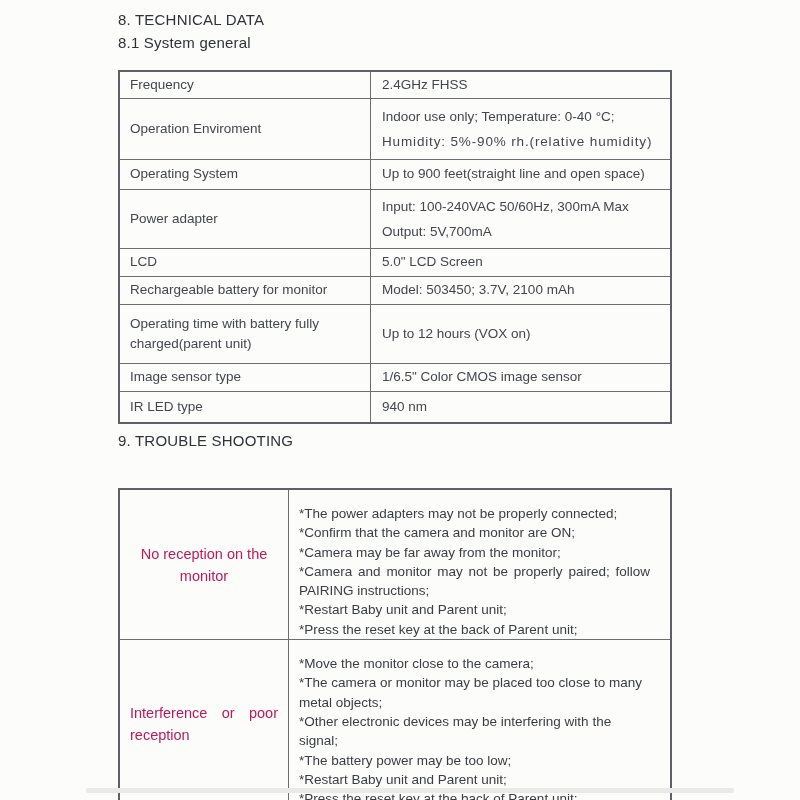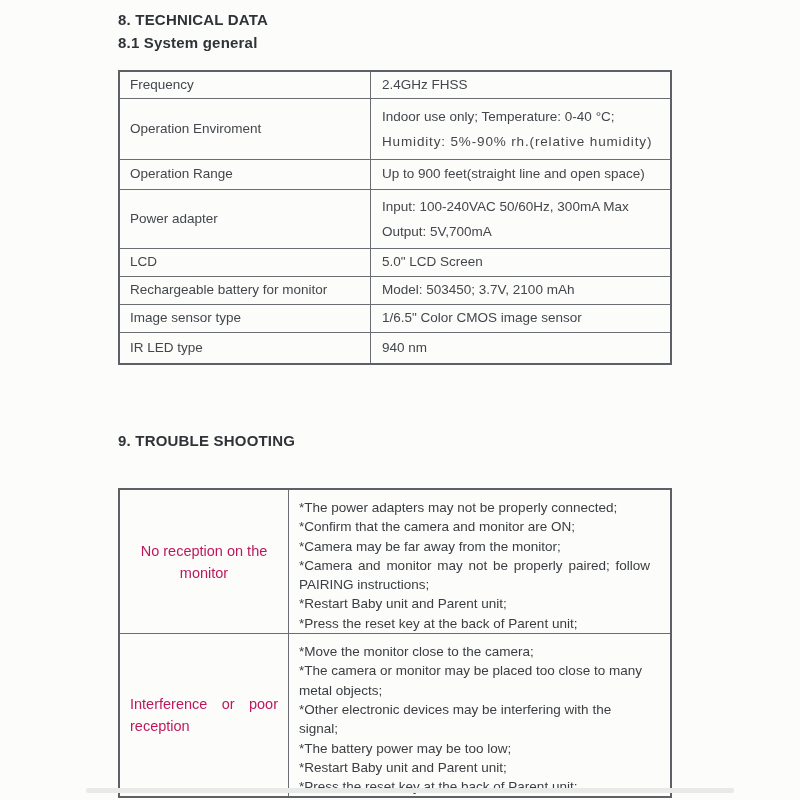--- a/index.html
+++ b/index.html
@@ -2,42 +2,42 @@
 <html><head>
 <meta charset="utf-8">
 <style>
   html,body{margin:0;padding:0;background:#ffffff;}
   .sheet{
     position:relative;width:800px;height:800px;overflow:hidden;
     background:#fcfcfb;
     font-family:"Liberation Sans", sans-serif;
     color:#3e4246;
   }
-  .h{position:absolute;left:118px;margin:0;font-weight:bold;color:#2f3337;
+  .h{position:absolute;left:118px;margin:0;font-weight:normal;color:#2f3337;
      font-size:15px;letter-spacing:0.2px;text-align:center;}
   .h8{top:11px;}
   .h81{top:34px;}
   .h9{top:432px;}
 
   table{border-collapse:collapse;table-layout:fixed;}
   .t1{position:absolute;left:118px;top:70px;width:554px;border:2px solid #5d6165;}
   .t1 td{border:1.5px solid #6a6e72;vertical-align:middle;padding:0;
          font-size:13.5px;color:#43474c;}
   .t1 .lbl{width:234px;padding:2px 6px 2px 10px;line-height:20px;}
   .t1 .val{padding:2px 6px 2px 11px;line-height:20px;}
   .t1 .val .ln{line-height:25px;white-space:nowrap;}
   .t1 .wide{letter-spacing:0.85px;}
 
   .t2{position:absolute;left:118px;top:488px;width:554px;border:2px solid #5d6165;}
   .t2 td{border:1.5px solid #6a6e72;}
   .t2 .prob{width:148px;vertical-align:middle;padding:0 10px;
             font-size:14.5px;line-height:22px;color:#be185d;}
   .t2 .prob.center{text-align:center;}
   .t2 .prob.justify{text-align:justify;}
-  .t2 .sols{vertical-align:top;padding:8px 20px 0 10px;}
+  .t2 .sols{vertical-align:top;padding:14px 20px 0 10px;}
   .t2 .sol{font-size:13.5px;line-height:19.3px;color:#3a3e42;}
   .t2 .sols.just .sol{text-align:justify;}
 
   .page-shadow{
     position:absolute;left:86px;top:788px;width:648px;height:5px;
     background:#e9e9e8;border-radius:2px;
   }
 </style>
 </head>
 <body>
@@ -54,37 +54,41 @@
       <td class="val">2.4GHz FHSS</td>
     </tr>
     <tr style="height:61px">
       <td class="lbl">Operation Enviroment</td>
       <td class="val">
         <div class="ln">Indoor use only; Temperature: 0-40 °C;</div>
         <div class="ln wide">Humidity: 5%-90% rh.(relative humidity)</div>
       </td>
     </tr>
     <tr style="height:30px">
-      <td class="lbl">Operation Range</td>
+      <td class="lbl">Operating System</td>
       <td class="val">Up to 900 feet(straight line and open space)</td>
     </tr>
     <tr style="height:59px">
       <td class="lbl">Power adapter</td>
       <td class="val">
         <div class="ln">Input: 100-240VAC 50/60Hz,  300mA Max</div>
         <div class="ln">Output: 5V,700mA</div>
       </td>
     </tr>
     <tr style="height:28px">
       <td class="lbl">LCD</td>
       <td class="val">5.0" LCD Screen</td>
     </tr>
     <tr style="height:28px">
       <td class="lbl">Rechargeable battery for monitor</td>
       <td class="val">Model: 503450; 3.7V, 2100 mAh</td>
+    </tr>
+    <tr style="height:59px">
+      <td class="lbl">Operating time with battery fully charged(parent unit)</td>
+      <td class="val">Up to 12 hours (VOX on)</td>
     </tr>
     <tr style="height:28px">
       <td class="lbl">Image sensor type</td>
       <td class="val">1/6.5" Color CMOS image sensor</td>
     </tr>
     <tr style="height:32px">
       <td class="lbl">IR LED type</td>
       <td class="val">940 nm</td>
     </tr>
   </tbody>

